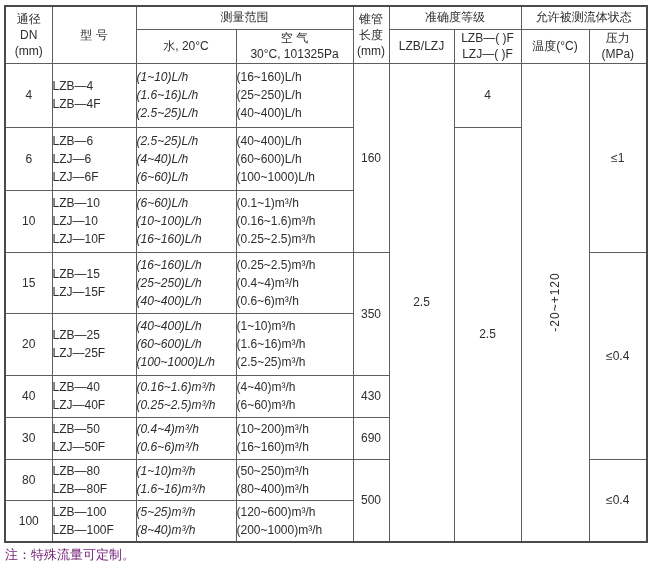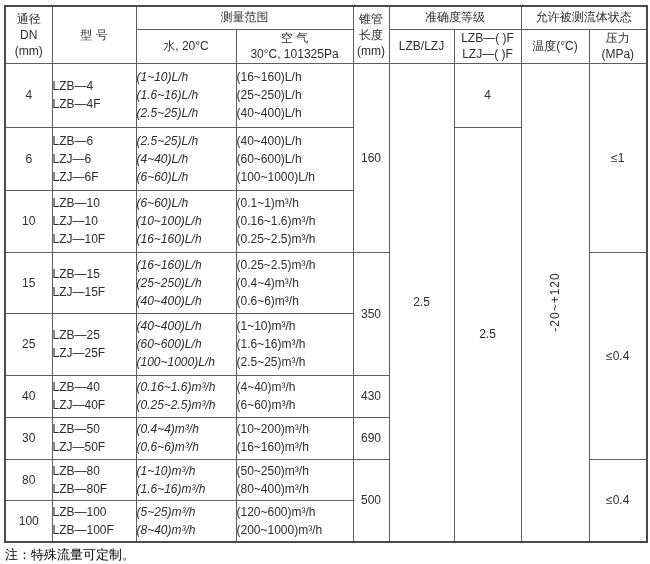--- a/index.html
+++ b/index.html
@@ -33,21 +33,21 @@
   .vtext{
     display:inline-block;
     transform:rotate(-90deg);
     white-space:nowrap;
     letter-spacing:1px;
     font-size:12px;
   }
   .note{
     position:absolute;left:5px;top:546px;
     font-size:13px;
-    color:#000000;
+    color:#701a75;
   }
   tr.hr1{height:23px;}
   tr.hr2{height:34px;}
 </style>
 </head>
 <body>
 
 <table class="spec">
   <colgroup>
     <col style="width:47px">
@@ -172,21 +172,21 @@
         </td>
       <td class="left pad-air">
           <span class="ml">(0.25~2.5)m³/h
 (0.4~4)m³/h
 (0.6~6)m³/h</span>
         </td>
       <td rowspan="2">350</td>
       <td rowspan="4">≤0.4</td>
     </tr>
     <tr style="height:62px">
-      <td>25</td>
+      <td>20</td>
       <td class="left pad-model">
           <span class="ml">LZB—25
 LZJ—25F</span>
         </td>
       <td class="left pad-water">
           <span class="ml">(40~400)L/h
 (60~600)L/h
 (100~1000)L/h</span>
         </td>
       <td class="left pad-air">

